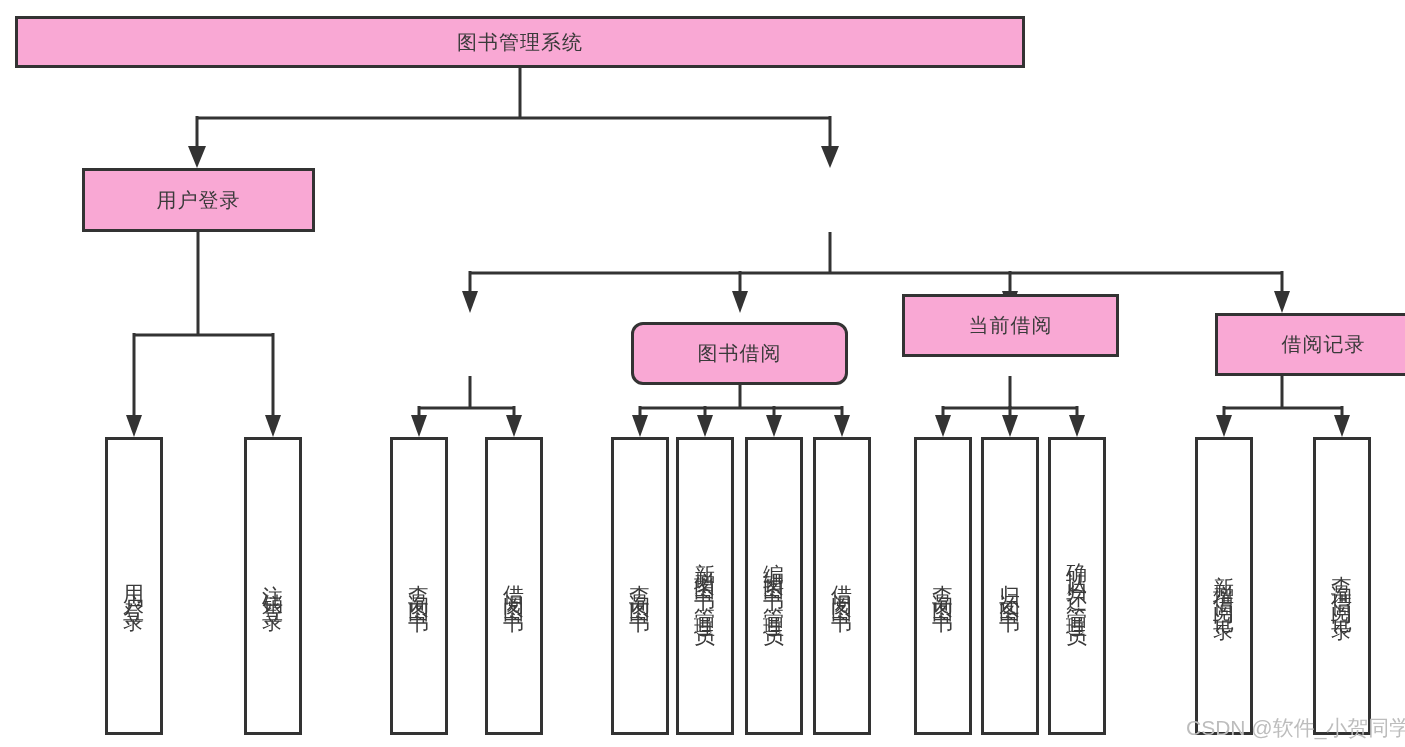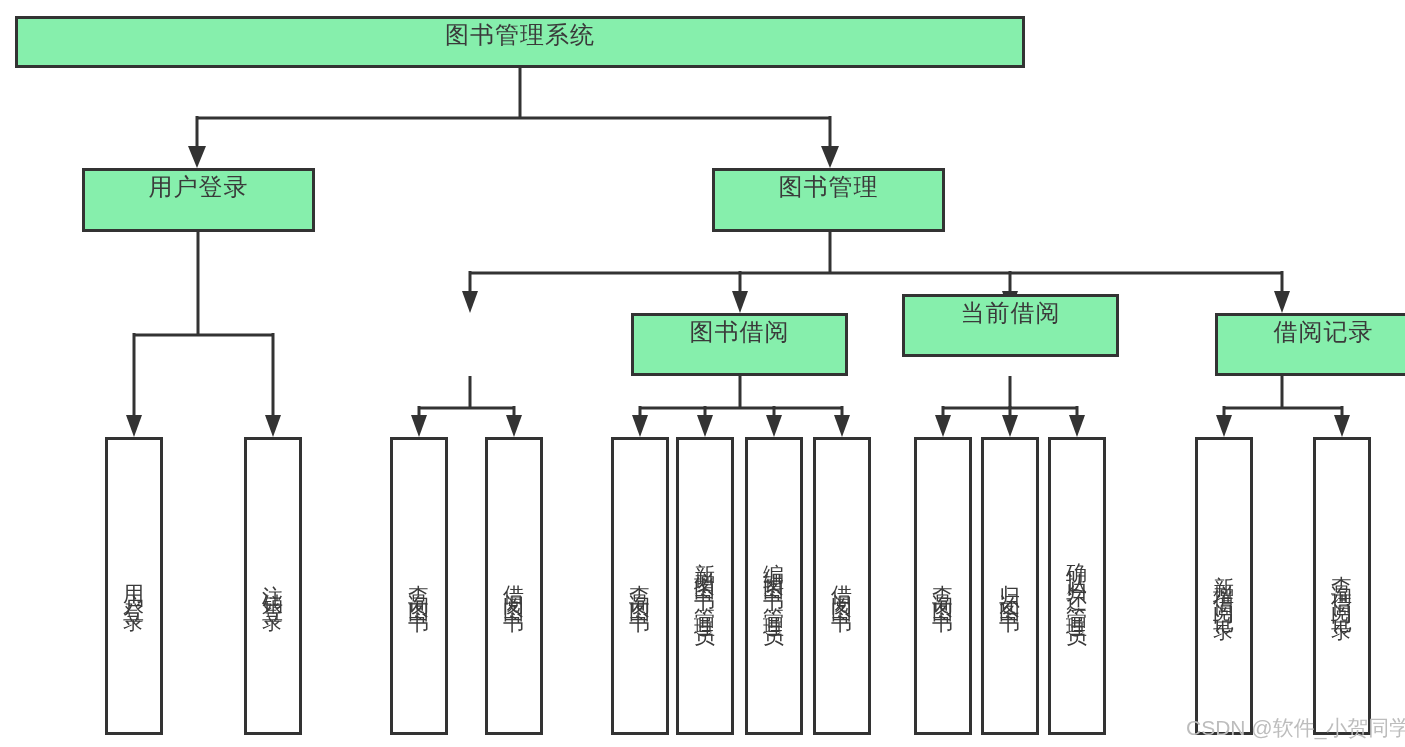--- a/index.html
+++ b/index.html
@@ -7,23 +7,23 @@
   #stage {
     position:relative; width:1405px; height:747px; overflow:hidden;
     background:var(--background);
     font-family:"Liberation Sans", sans-serif;
     color:var(--text);
   }
   #connectors { position:absolute; left:0; top:0; width:1405px; height:747px; }
   #connectors line { stroke:var(--line); stroke-width:3; }
   #connectors polygon { fill:var(--line); }
   .hbox {
-    position:absolute; background:#86efac; border:3px solid var(--line);
-    display:flex; justify-content:center;
-    font-size:24px; letter-spacing:1px; white-space:nowrap;
+    position:absolute; background:#f9a8d4; border:3px solid var(--line);
+    display:flex; align-items:center; justify-content:center;
+    font-size:20px; letter-spacing:1px; white-space:nowrap;
   }
   .vbox {
     position:absolute; width:52px; height:292px; background:#fff;
     border:3px solid var(--line);
     display:flex; align-items:center; justify-content:center;
   }
   .vtext {
     writing-mode:vertical-rl; text-orientation:mixed;
     font-size:21px; letter-spacing:9px; line-height:1;
     white-space:nowrap;
@@ -100,25 +100,22 @@
       <polygon points="1334,415 1350,415 1342,437"></polygon>
   </svg>
 
   <div class="hbox" style="left:15px;top:16px;width:1004px;height:46px;">
     <span>图书管理系统</span>
   </div>
 
   <div class="hbox" style="left:82px;top:168px;width:227px;height:58px;">
     <span>用户登录</span>
   </div>
-  <div class="hbox" style="left:712px;top:168px;width:227px;height:58px;">
-    <span>图书管理</span>
-  </div>
 
-  <div class="hbox" style="left:631px;top:313px;width:211px;height:57px;">
+  <div class="hbox" style="left:631px;top:322px;width:211px;height:57px;border-radius:12px;">
     <span>图书借阅</span>
   </div>
   <div class="hbox" style="left:902px;top:294px;width:211px;height:57px;">
     <span>当前借阅</span>
   </div>
   <div class="hbox" style="left:1215px;top:313px;width:211px;height:57px;">
     <span>借阅记录</span>
   </div>
 
   <div class="vbox" style="left:105px;top:437px;">

